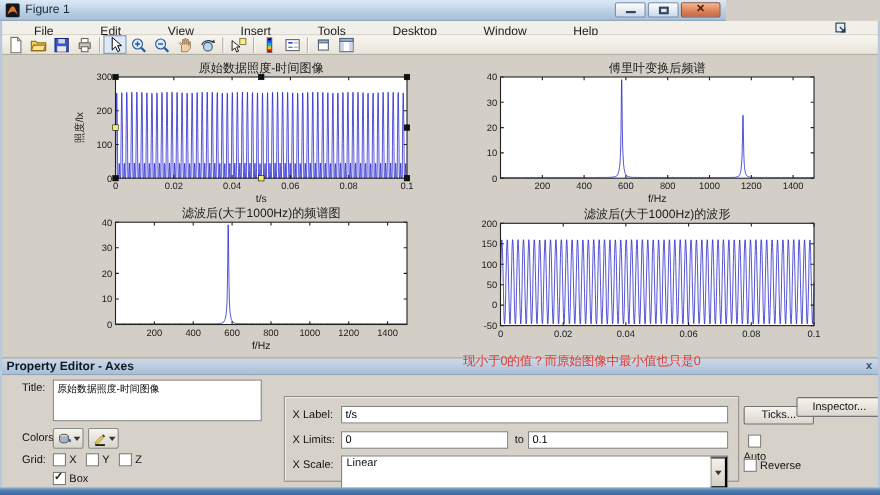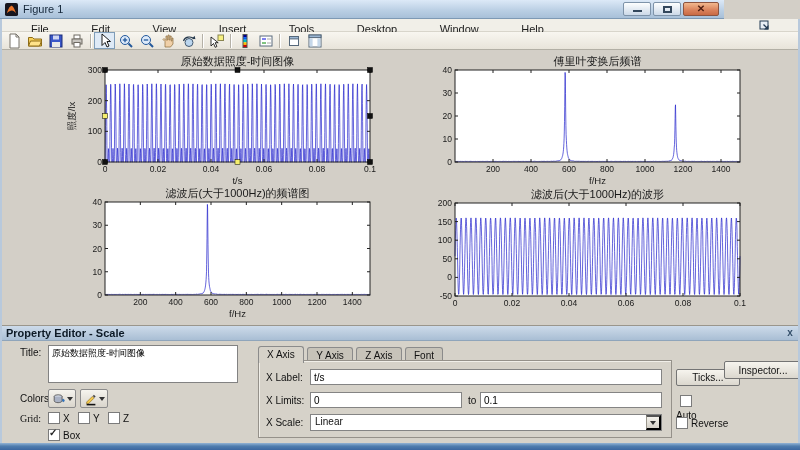--- a/index.html
+++ b/index.html
@@ -1,21 +1,21 @@
 <!DOCTYPE html>
 <html><head>
 <meta charset="utf-8">
 <style>
   html,body{margin:0;padding:0;}
   body{width:800px;height:450px;overflow:hidden;background:#d3cfc7;
        font-family:"Liberation Sans",sans-serif;-webkit-font-smoothing:antialiased;}
   .window{position:relative;width:800px;height:450px;background:#d3cfc7;}
 
   
-  .titlebar{position:absolute;left:0;top:0;width:724px;height:19px;
+  .titlebar{position:absolute;left:0;top:0;width:660px;height:19px;
     background:linear-gradient(#dce9f7,#b9cee3 60%,#a8c0d8);border-bottom:1px solid #7e99b4;box-sizing:border-box;}
   .title-icon{position:absolute;left:5px;top:3px;width:13px;height:13px;}
   .title-text{position:absolute;left:23px;top:3px;font-size:11px;color:#15273a;}
   .winbtns{position:absolute;right:5px;top:2px;display:flex;gap:2px;}
   .wbtn{width:28px;height:14px;border:1px solid #7e93a9;border-radius:2px;box-sizing:border-box;
     background:linear-gradient(#fdfefe,#ccd9e8);position:relative;padding:0;}
   .wbtn.close{width:36px;background:linear-gradient(#f2b88e,#d9815b 60%,#c96a44);border-color:#8c5440;}
   .glyph-min{position:absolute;left:9px;bottom:3px;width:9px;height:2px;background:#33475c;}
   .glyph-max{position:absolute;left:9px;top:3px;width:9px;height:7px;border:2px solid #33475c;box-sizing:border-box;}
   .glyph-close{position:absolute;left:0;top:0;width:100%;height:100%;font-size:10px;font-weight:bold;
@@ -66,21 +66,21 @@
   .cb.checked::after{content:"✓";position:absolute;left:0px;top:-3px;font-size:10px;font-weight:bold;color:#222;}
 
   .tabs{position:absolute;left:248px;top:4px;height:16px;}
   .tab{display:inline-block;padding:2px 8px 1px;font-size:10px;color:#111;background:#c7c3b9;
     border:1px solid #8b8b8b;border-bottom:none;border-radius:3px 3px 0 0;margin-right:-1px;position:relative;}
   .tab.checked{background:#d6d2c9;z-index:2;padding-bottom:3px;top:-1px;}
   .gbox{position:absolute;left:248px;top:19px;width:412px;height:76px;border:1px solid #95918a;
     box-shadow:inset 1px 1px 0 #f1efe9;background:#d6d2c9;}
   .field{position:absolute;border:1px solid #848484;background:#fff;font-size:10px;
     font-family:"Liberation Sans",sans-serif;padding:1px 3px;height:16px;box-sizing:border-box;}
-  .dd{position:absolute;border:1px solid #848484;background:#fff;height:17px;box-sizing:border-box;
+  .dd{position:absolute;border:1px solid #848484;background:#fff;height:31px;box-sizing:border-box;
     font-size:10px;line-height:14px;padding-left:4px;color:#111;}
   .dd-btn{position:absolute;right:0px;top:0px;width:15px;height:100%;box-sizing:border-box;
     background:linear-gradient(#f3f1eb,#d5d1c8);border-left:1px solid #9a968c;
     display:flex;align-items:center;justify-content:center;padding:0;}
   .pbtn{position:absolute;background:linear-gradient(#f6f4ee,#dbd7ce);border:1px solid #747474;
     border-radius:2px;font-size:10px;font-family:"Liberation Sans",sans-serif;color:#111;}
 
   
   .wb-left{position:absolute;left:0;top:19px;width:2px;height:424px;background:#b8c9dc;}
   .wb-right{position:absolute;right:0;top:19px;width:2px;height:424px;background:#b8c9dc;}
@@ -406,25 +406,26 @@
           <text x="452" y="174.6" text-anchor="end" class="tick">150</text>
           <line x1="455" y1="153" x2="458" y2="153" stroke="#222"></line>
           <line x1="740" y1="153" x2="737" y2="153" stroke="#222"></line>
           <text x="452" y="156" text-anchor="end" class="tick">200</text>
           <text x="597.5" y="148" text-anchor="middle" class="ptitle">滤波后(大于1000Hz)的波形</text>
         </g>
       </svg>
   </div>
 
   <div class="annotation" style="color: rgb(226, 59, 51);">
+    <div>现小于0的值？而原始图像中最小值也只是0</div>
   </div>
 
   <div class="pe">
     <div class="pe-header">
-      <span>Property Editor - Scale</span>
+      <span>Property Editor - Axes</span>
       <button class="pe-close">x</button>
     </div>
     <div class="pe-body">
 
       <span class="pe-label" style="left:10px;top:6px;">Title:</span>
       <textarea class="title-edit" style="">原始数据照度-时间图像</textarea>
 
       <span class="pe-label" style="left:10px;top:52px;">Colors:</span>
       <button class="icon-btn" style="left:38px;top:48px;">
         <svg width="14" height="14" viewBox="0 0 16 16">
@@ -436,44 +437,38 @@
       </button>
       <button class="icon-btn" style="left:70px;top:48px;">
         <svg width="14" height="14" viewBox="0 0 16 16">
           <path d="M3 11.5l6.5-6.5 2 2-6.5 6.5H3z" fill="#f2c84b" stroke="#7a5a10" stroke-width="0.6"></path>
           <path d="M10 4.5l2 2 1.3-1.3-2-2z" fill="#444"></path>
           <rect x="3" y="13.5" width="10" height="1.8" fill="#111"></rect>
         </svg>
         <span class="dd-arrow"></span>
       </button>
 
-      <span class="pe-label" style="left:10px;top:72px;font-family:Liberation Serif, serif;">Grid:</span>
+      <span class="pe-label" style="left:10px;top:72px;">Grid:</span>
       <span class="cb-row" style="left:38px;top:71px;">
         <span class="cb"></span>
         <span>X</span>
       </span>
       <span class="cb-row" style="left:68px;top:71px;">
         <span class="cb"></span>
         <span>Y</span>
       </span>
       <span class="cb-row" style="left:98px;top:71px;">
         <span class="cb"></span>
         <span>Z</span>
       </span>
       <span class="cb-row" style="left:38px;top:88px;justify-content:space-between;">
         <span class="cb checked"></span>
         <span>Box</span>
       </span>
 
-      <div class="tabs">
-        <span class="tab checked">X Axis</span>
-        <span class="tab">Y Axis</span>
-        <span class="tab">Z Axis</span>
-        <span class="tab">Font</span>
-      </div>
       <div class="gbox"></div>
 
       <span class="pe-label" style="left:256px;top:31px;">X Label:</span>
       <input class="field" style="left: 300px; top: 28px; width: 352px;" value="t/s">
 
       <span class="pe-label" style="left:256px;top:54px;">X Limits:</span>
       <input class="field" style="left: 300px; top: 51px; width: 152px;" value="0">
       <span class="pe-label" style="left:458px;top:54px;">to</span>
       <input class="field" style="left: 470px; top: 51px; width: 182px;" value="0.1">
 

